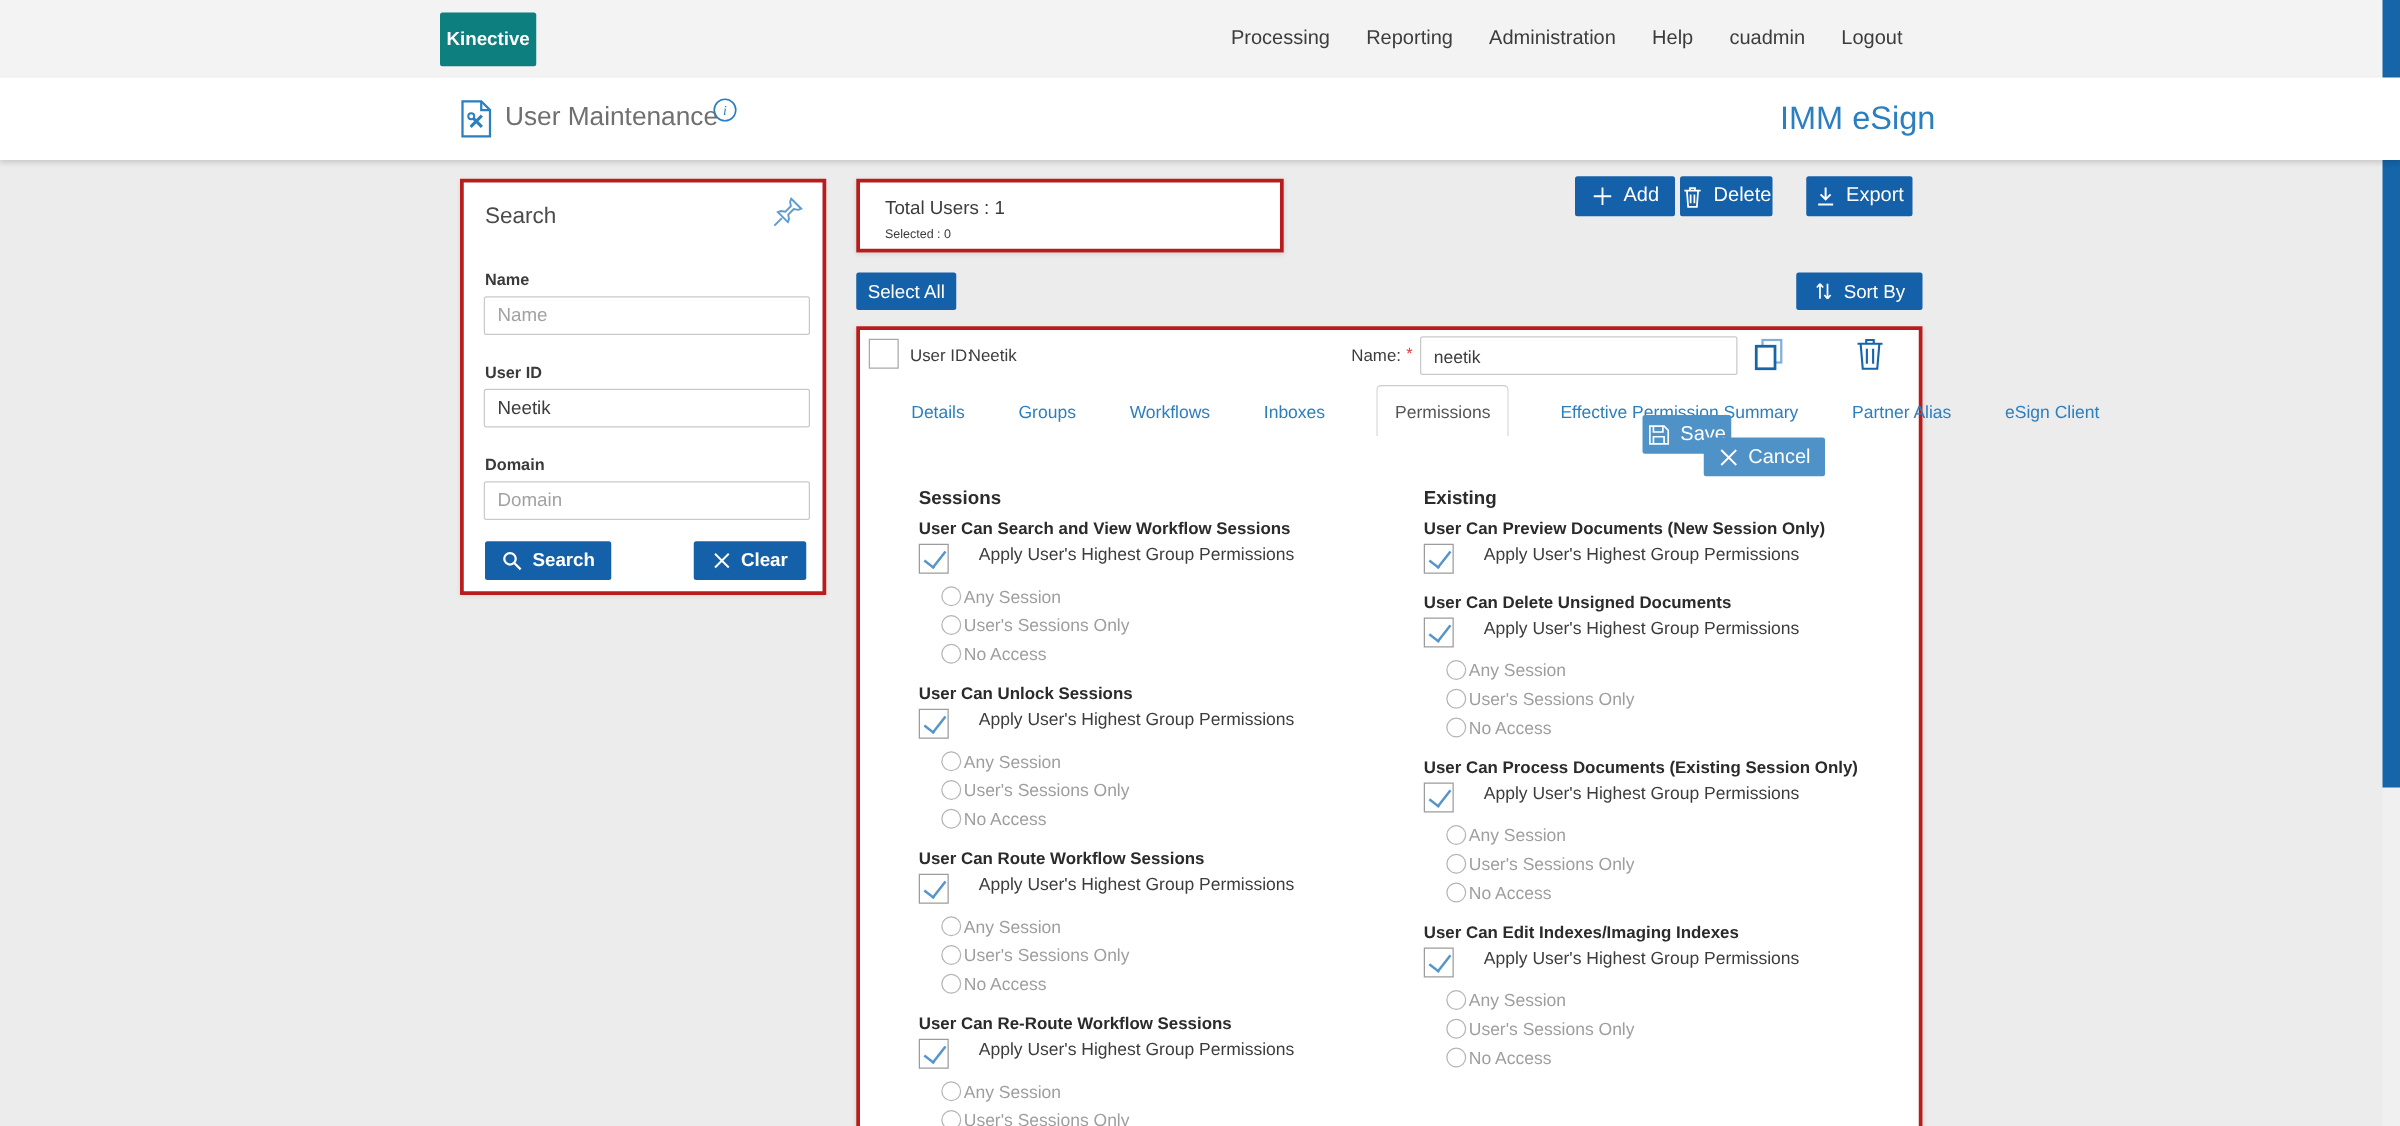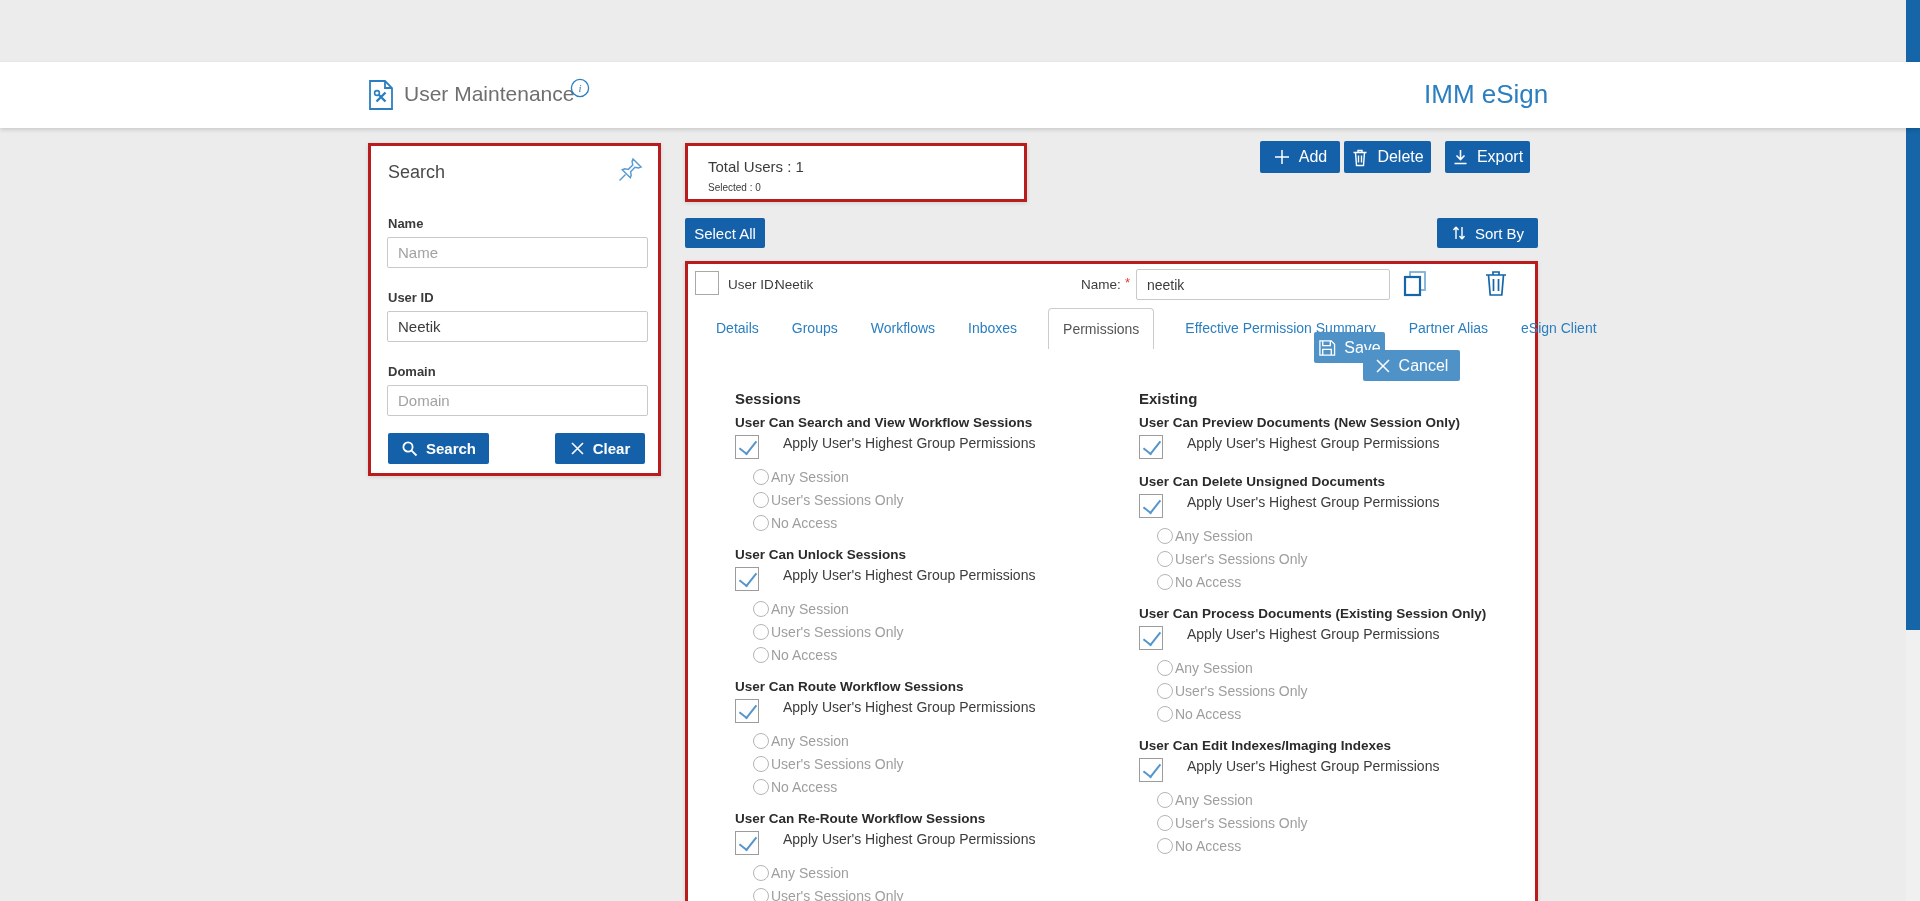--- a/index.html
+++ b/index.html
@@ -42,39 +42,39 @@
   .btn-search { position:absolute; left:17px; top:287px; width:101px; height:31px; font-size:15px; font-weight:bold; }
   .btn-clear  { position:absolute; left:184px; top:287px; width:90px; height:31px; font-size:15px; font-weight:bold; }
 
   
   .summary-card { left:685px; top:143px; width:342px; height:59px; padding:10px 20px; }
   .summary-line1 { font-size:15px; color:#3b3b3b; margin-top:2px; }
   .summary-line2 { font-size:10px; color:#3b3b3b; margin-top:7px; }
 
   
   .btn-add    { position:absolute; left:1260px; top:141px; width:80px; height:32px; font-size:16px; }
-  .btn-delete { position:absolute; left:1344px; top:141px; width:87px; height:32px; font-size:16px;justify-content:center; }
+  .btn-delete { position:absolute; left:1344px; top:141px; width:74px; height:32px; font-size:16px;justify-content:center; }
   .btn-export { position:absolute; left:1445px; top:141px; width:85px; height:32px; font-size:16px; }
 
   .btn-select-all { position:absolute; left:685px; top:218px; width:80px; height:30px; font-size:15px; }
   .btn-sort-by    { position:absolute; left:1437px; top:218px; width:101px; height:30px; font-size:15px; }
 
   
   .main-card { left:685px; top:261px; width:853px; height:645px; }
   .row-checkbox { position:absolute; left:7px; top:7px; width:24px; height:24px; border:1.5px solid #a9a9a9; background:#fff; cursor:pointer; }
   .uid-label { position:absolute; left:40px; top:13px; font-size:13.5px; color:#3c3c3c; }
   .uid-value { position:absolute; left:87px; top:13px; font-size:13.5px; color:#3c3c3c; }
   .name-label { position:absolute; left:393px; top:13px; font-size:13.5px; color:#3c3c3c; }
   .req-mark { position:absolute; left:437px; top:11px; font-size:13px; color:#e53935; }
   .name-input { position:absolute; left:448px; top:5px; width:254px; height:31px; border:1px solid #c9c9c9; border-radius:2px;
     padding:0 10px; font-size:14px; color:#3c3c3c; font-family:"Liberation Sans",sans-serif; }
   .copy-icon { position:absolute; left:713px; top:5px; width:28px; height:30px; cursor:pointer; }
   .trash-icon-blue { position:absolute; left:795px; top:4px; width:28px; height:32px; cursor:pointer; }
 
-  .tabs { position:absolute; left:26px; top:44px; display:flex; align-items:flex-start; gap:29px; }
+  .tabs { position:absolute; left:39px; top:44px; display:flex; align-items:center; gap:39px; }
   .tab { color:#2b7fc0; font-size:14px; padding:12px 2px; cursor:pointer; white-space:nowrap; }
   .tab.active { color:#555; background:#fff; border:1px solid #ccc; border-bottom:none;
     border-radius:4px 4px 0 0; padding:12px 14px; }
 
   .btn-save   { position:absolute; left:626px; top:68px; width:71px; height:31px; font-size:16px; background:#4e92c8; }
   .btn-cancel { position:absolute; left:675px; top:86px; width:97px; height:31px; font-size:16px; background:#4e92c8; }
 
   
   .perm-col { position:absolute; top:126px; width:390px; }
   .perm-col-0 { left:47px; } .perm-col-1 { left:451px; }
@@ -96,20 +96,31 @@
   .scrollbar { position:absolute; right:0; top:0; width:14px; height:901px; background:#f0f0f0; }
   .scroll-thumb { position:absolute; left:0; top:0; width:14px; height:630px; background:#1565a8; cursor:pointer; }
 
   svg { display:block; }
 </style>
 </head>
 <body>
 
 <div class="page">
 
+  <div class="topnav">
+    <div class="brand-logo">Kinective</div>
+    <div class="nav-links">
+      <span class="nav-link">Processing</span>
+      <span class="nav-link">Reporting</span>
+      <span class="nav-link">Administration</span>
+      <span class="nav-link">Help</span>
+      <span class="nav-link">cuadmin</span>
+      <span class="nav-link">Logout</span>
+    </div>
+  </div>
 
   <div class="header-band">
     <span class="hd-icon">
       <svg width="26" height="32" viewBox="0 0 26 32" fill="none" stroke="#2b7fc0" stroke-width="1.8">
         <path d="M2 2h15l7 7v21H2z" fill="#fff"></path>
         <path d="M17 2v7h7"></path>
         <path d="M8.5 13.5l9 9M17.5 13.5l-9 9" stroke-width="2.4"></path>
         <circle cx="9" cy="14" r="2.4" fill="#fff" stroke-width="1.6"></circle>
       </svg>
     </span>

